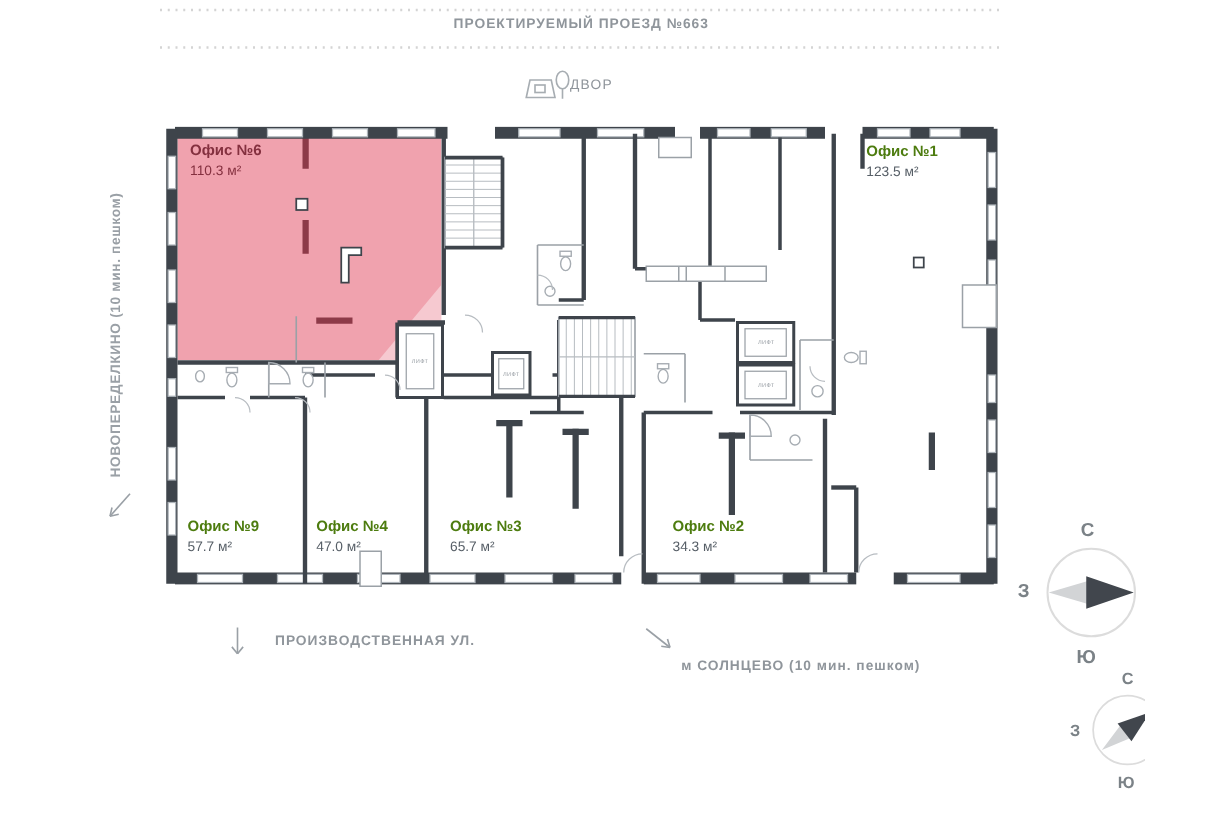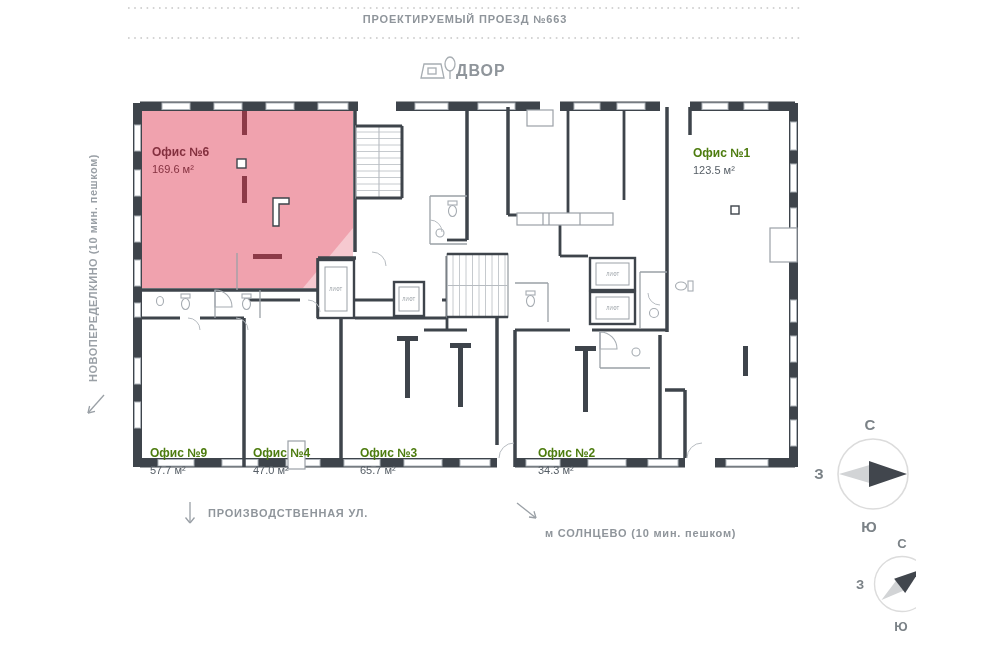--- a/index.html
+++ b/index.html
@@ -2,26 +2,26 @@
 <html><head>
 <meta charset="utf-8">
 <style>
   html,body{margin:0;padding:0;background:#ffffff;}
   .stage{position:relative;width:916px;height:659px;background:#ffffff;overflow:hidden;
          font-family:"Liberation Sans","DejaVu Sans",sans-serif;}
   .stage svg{position:absolute;left:0;top:0;}
   .lbl{position:absolute;white-space:nowrap;}
   .street{font-size:11px;font-weight:700;letter-spacing:.8px;color:#8f959b;}
   .top-street{left:130px;top:13px;width:670px;text-align:center;}
-  .yard-lbl{left:456px;top:62px;font-size:16px;font-weight:700;letter-spacing:1px;color:#8f959b;}
+  .yard-lbl{left:456px;top:62px;font-size:11px;font-weight:400;letter-spacing:1px;color:#8f959b;}
   .left-street{left:93px;top:268px;transform:translate(-50%,-50%) rotate(-90deg);
                font-size:11px;font-weight:700;letter-spacing:.5px;color:#9aa0a6;}
-  .bottom-street{left:208px;top:507px;text-align:center;}
+  .bottom-street{left:220px;top:507px;text-align:center;}
   .metro-lbl{left:545px;top:507px;margin-top:20px;}
-  .office-label{line-height:15px;margin-top:32px;}
+  .office-label{line-height:15px;}
   .office-label .name{font-size:12px;font-weight:700;color:#4d7c0f;}
   .office-label .area{font-size:11px;color:#565e66;margin-top:2px;}
   .office-label.hl .name,.office-label.hl .area{color:#84303f;}
   .lift-label{transform:translate(-50%,-50%);font-size:4.5px;color:#9aa0a6;letter-spacing:.3px;}
   .cmp{font-weight:700;color:#7b8287;transform:translate(-50%,-50%);}
   .cmp.big{font-size:15px;}
   .cmp.small{font-size:13px;}
 </style>
 </head>
 <body>
@@ -269,21 +269,21 @@
 </svg>
 
 <div class="lbl street top-street">ПРОЕКТИРУЕМЫЙ ПРОЕЗД №663</div>
 <div class="lbl yard-lbl">ДВОР</div>
 <div class="lbl left-street">НОВОПЕРЕДЕЛКИНО (10 мин. пешком)</div>
 <div class="lbl street bottom-street">ПРОИЗВОДСТВЕННАЯ УЛ.</div>
 <div class="lbl street metro-lbl">м СОЛНЦЕВО (10 мин. пешком)</div>
 
 <div class="lbl office-label hl" style="left:152px;top:113px;">
   <div class="name">Офис №6</div>
-  <div class="area">169.6 м²</div>
+  <div class="area">110.3 м²</div>
 </div>
 <div class="lbl office-label" style="left:693px;top:114px;">
   <div class="name">Офис №1</div>
   <div class="area">123.5 м²</div>
 </div>
 <div class="lbl office-label" style="left:150px;top:414px;">
   <div class="name">Офис №9</div>
   <div class="area">57.7 м²</div>
 </div>
 <div class="lbl office-label" style="left:253px;top:414px;">

